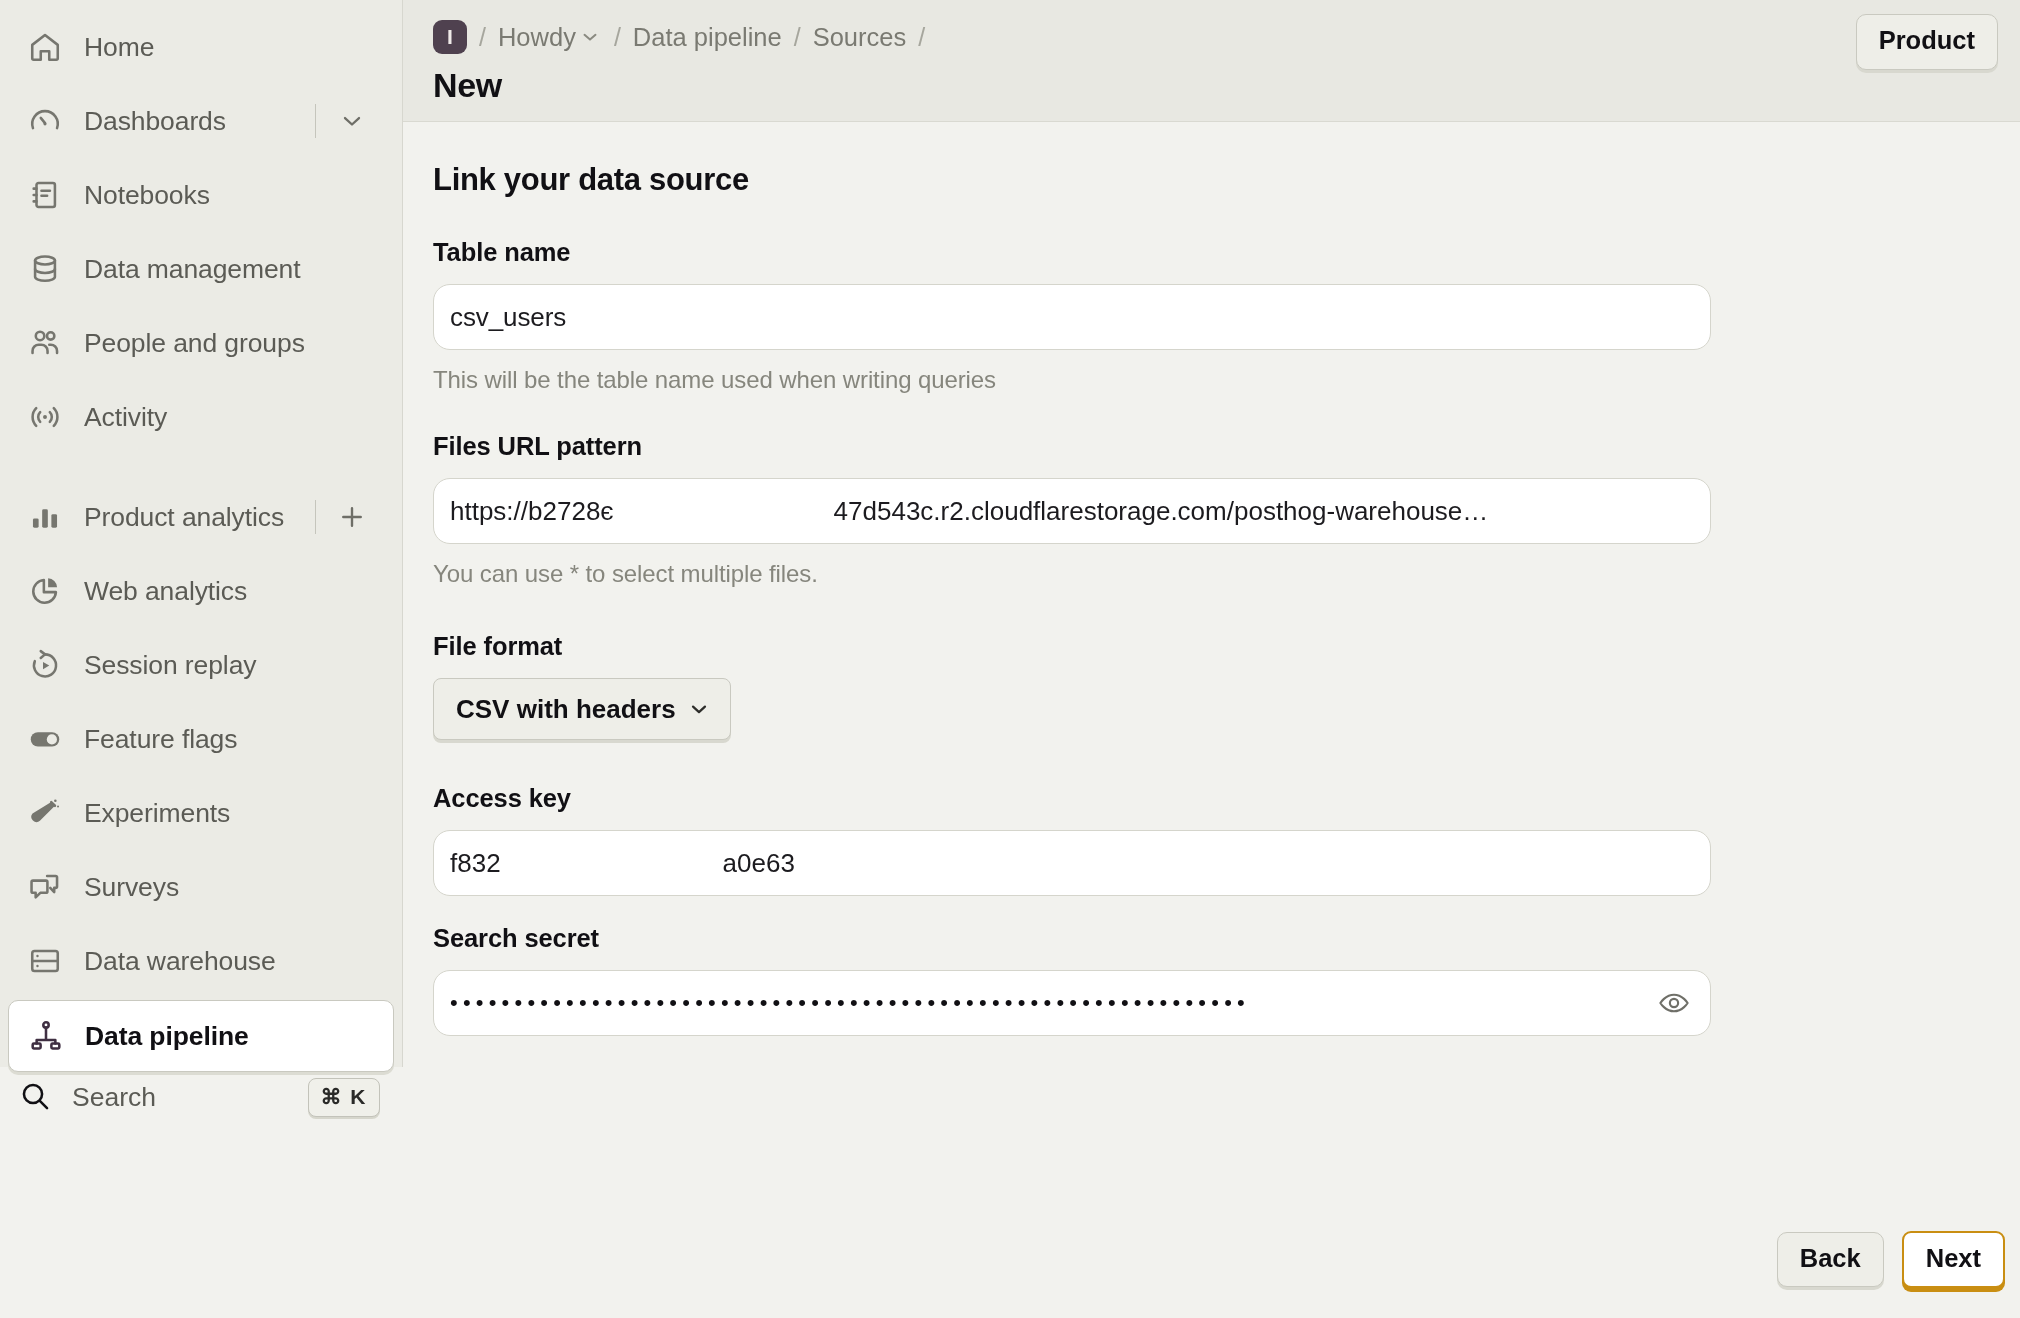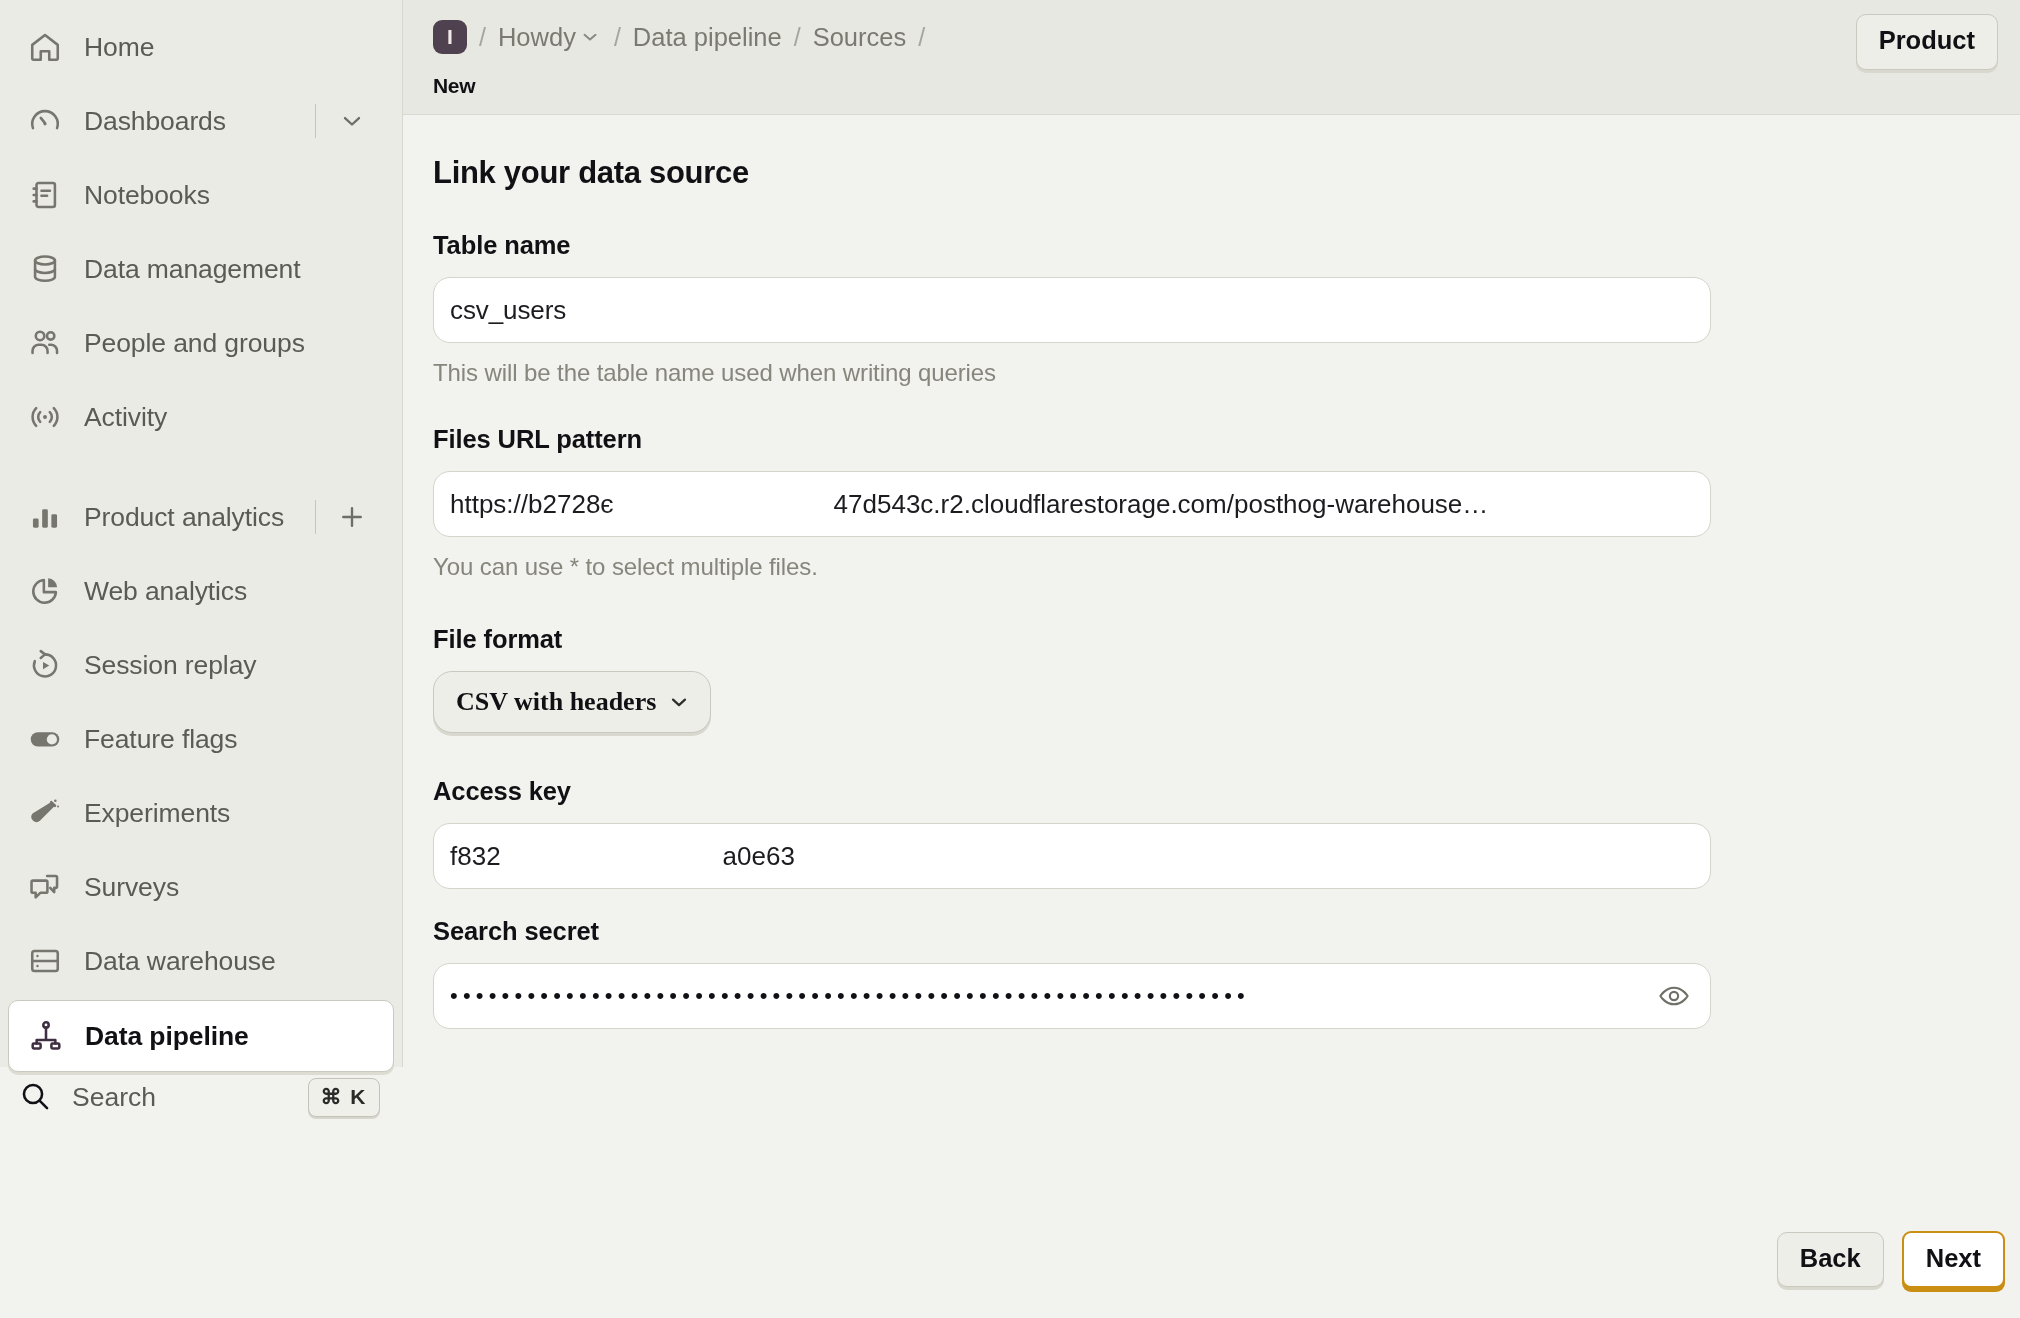--- a/index.html
+++ b/index.html
@@ -190,25 +190,25 @@
     color: #8a8a81;
     display: inline-flex;
     align-items: center;
     margin-left: 2px;
     cursor: pointer;
   }
 
   .crumb-group { display: flex; align-items: center; }
 
   .page-title {
-    font-size: 21px;
+    font-size: 34px;
     font-weight: 700;
     color: #111014;
     letter-spacing: -0.3px;
-    margin-top: 10px;
+    margin-top: 2px;
   }
 
   .btn {
     font-family: "Liberation Sans", sans-serif;
     font-size: 25.5px;
     font-weight: 600;
     color: #111014;
     background: #eeeee8;
     border: 1.5px solid #c9c9c0;
     border-radius: 10px;
@@ -318,25 +318,24 @@
   .spacer-38 { height: 38px; }
   .spacer-44 { height: 44px; }
 
   .select {
     display: inline-flex;
     align-items: center;
     gap: 10px;
     height: 62px;
     background: #eeeee8;
     border: 1.5px solid #c9c9c0;
-    border-radius: 19px;
+    border-radius: 8px;
     box-shadow: 0 3px 0 0 #d8d8cf;
     padding: 0 18px 0 22px;
     cursor: pointer;
-    font-family: Liberation Serif, serif;
   }
   .select .sv {
     font-size: 26px;
     font-weight: 600;
     color: #111014;
     white-space: nowrap;
   }
   .select .chev { color: #2d2d2a; display: flex; align-items: center; }
 
   .actions-abs {

